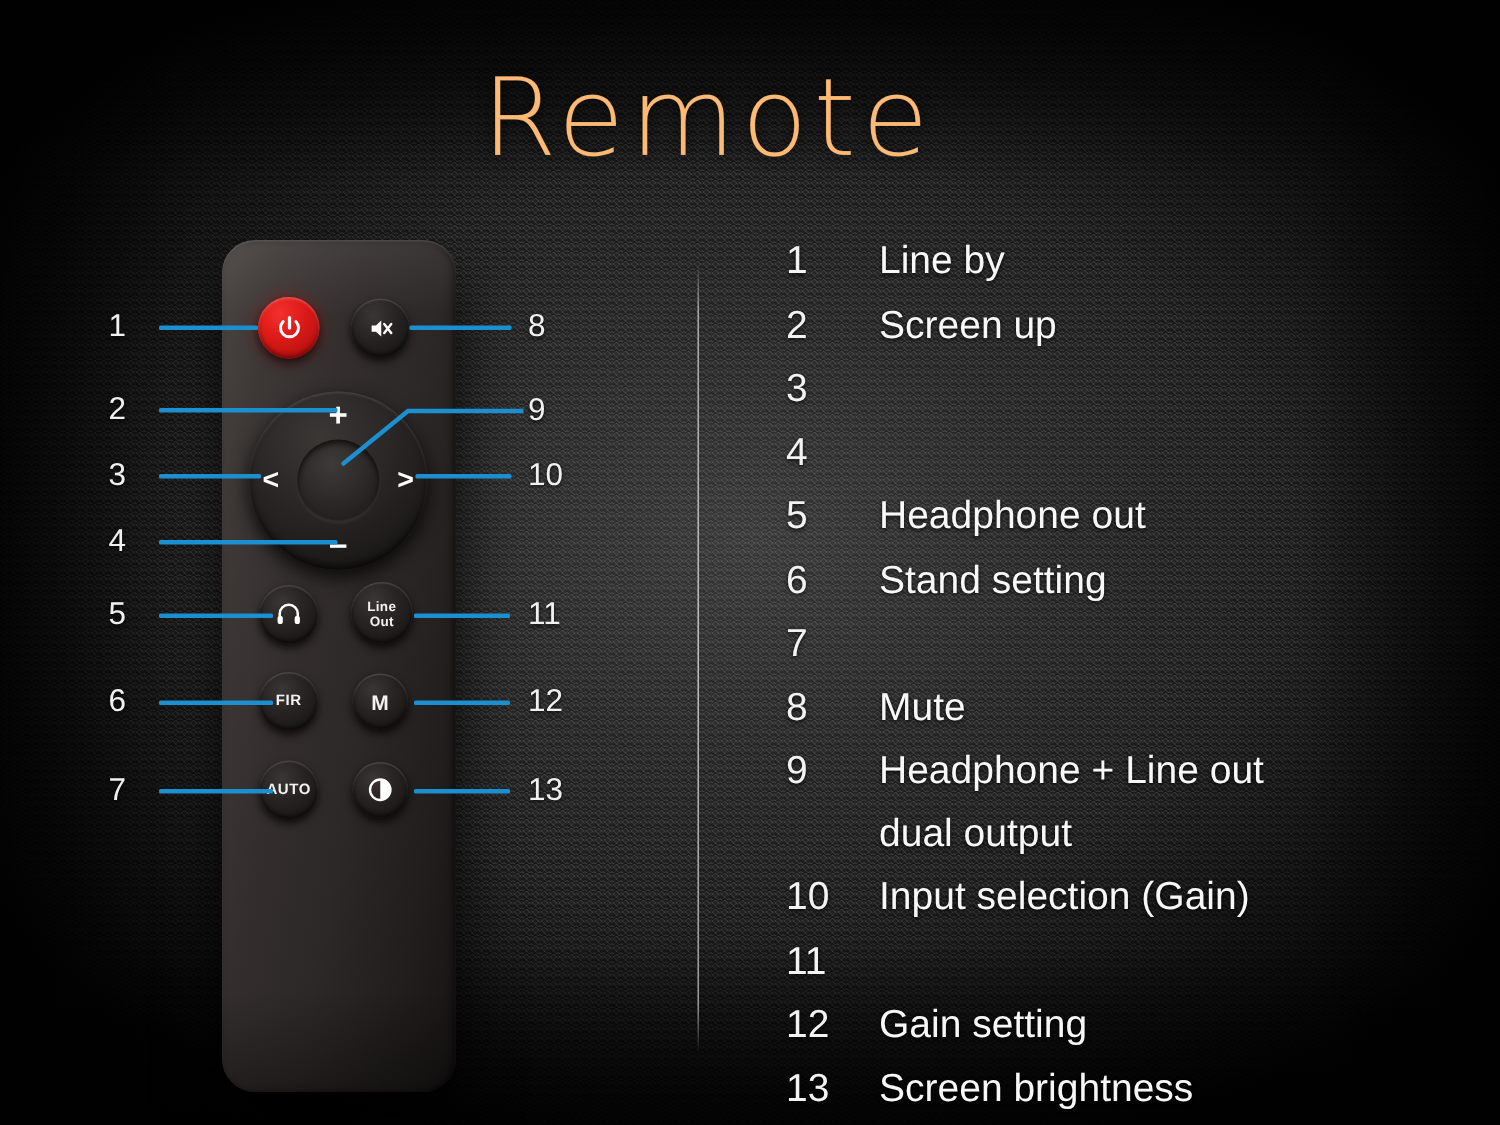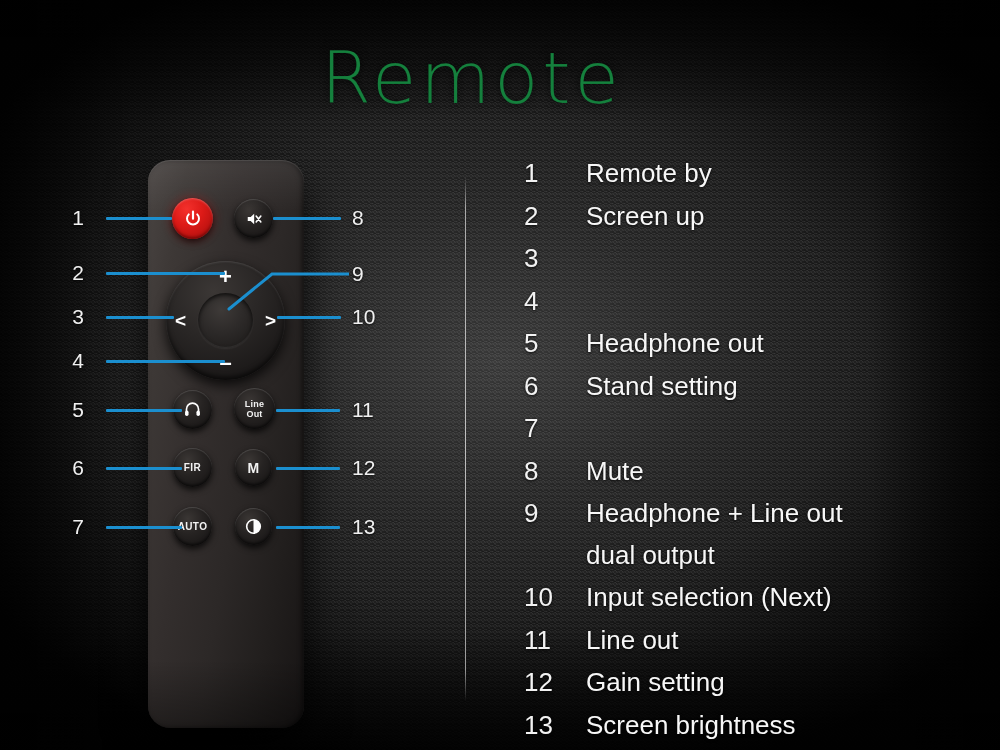--- a/index.html
+++ b/index.html
@@ -33,21 +33,21 @@
             rgba(0,0,0,.92) 100%);}
   #vign2{position:absolute;inset:0;
       background:
         linear-gradient(to bottom, rgba(0,0,0,.72) 0%, rgba(0,0,0,0) 16%,
                         rgba(0,0,0,0) 84%, rgba(0,0,0,.72) 100%),
         linear-gradient(to right, rgba(0,0,0,.70) 0%, rgba(0,0,0,0) 13%,
                         rgba(0,0,0,0) 87%, rgba(0,0,0,.70) 100%);}
 
   
   #title{position:absolute;left:0;top:36px;width:944px;text-align:center;
-         font-size:72px;font-weight:300;letter-spacing:4px;color:#15803d;
+         font-size:72px;font-weight:300;letter-spacing:4px;color:#fdba74;
          font-family:"DejaVu Sans",sans-serif;
          text-shadow:0 0 10px rgba(0,0,0,.8);
          -webkit-text-stroke:0.4px rgba(0,0,0,.25);}
 
   
   #divider{position:absolute;left:465px;top:176px;width:1px;height:525px;
            background:linear-gradient(to bottom,
              rgba(210,210,210,0) 0%, rgba(210,210,210,.75) 6%,
              rgba(215,215,215,.85) 50%, rgba(210,210,210,.70) 94%,
              rgba(210,210,210,0) 100%);}
@@ -228,21 +228,21 @@
 
   <div class="lead" style="left:276px;top:467px;width:64px;"></div>
   <div class="lnum r" style="left:352px;top:457px;">12</div>
 
   <div class="lead" style="left:276px;top:526px;width:64px;"></div>
   <div class="lnum r" style="left:352px;top:516px;">13</div>
 
   <div id="legend">
       <div class="lrow">
         <div class="lidx">1</div>
-        <div class="ltxt">Remote by</div>
+        <div class="ltxt">Line by</div>
       </div>
       <div class="lrow">
         <div class="lidx">2</div>
         <div class="ltxt">Screen up</div>
       </div>
       <div class="lrow">
         <div class="lidx">3</div>
       </div>
       <div class="lrow">
         <div class="lidx">4</div>
@@ -262,25 +262,24 @@
         <div class="lidx">8</div>
         <div class="ltxt">Mute</div>
       </div>
       <div class="lrow">
         <div class="lidx">9</div>
         <div class="ltxt">Headphone + Line out
 dual output</div>
       </div>
       <div class="lrow">
         <div class="lidx">10</div>
-        <div class="ltxt">Input selection (Next)</div>
+        <div class="ltxt">Input selection (Gain)</div>
       </div>
       <div class="lrow">
         <div class="lidx">11</div>
-        <div class="ltxt">Line out</div>
       </div>
       <div class="lrow">
         <div class="lidx">12</div>
         <div class="ltxt">Gain setting</div>
       </div>
       <div class="lrow">
         <div class="lidx">13</div>
         <div class="ltxt">Screen brightness</div>
       </div>
     </div>

